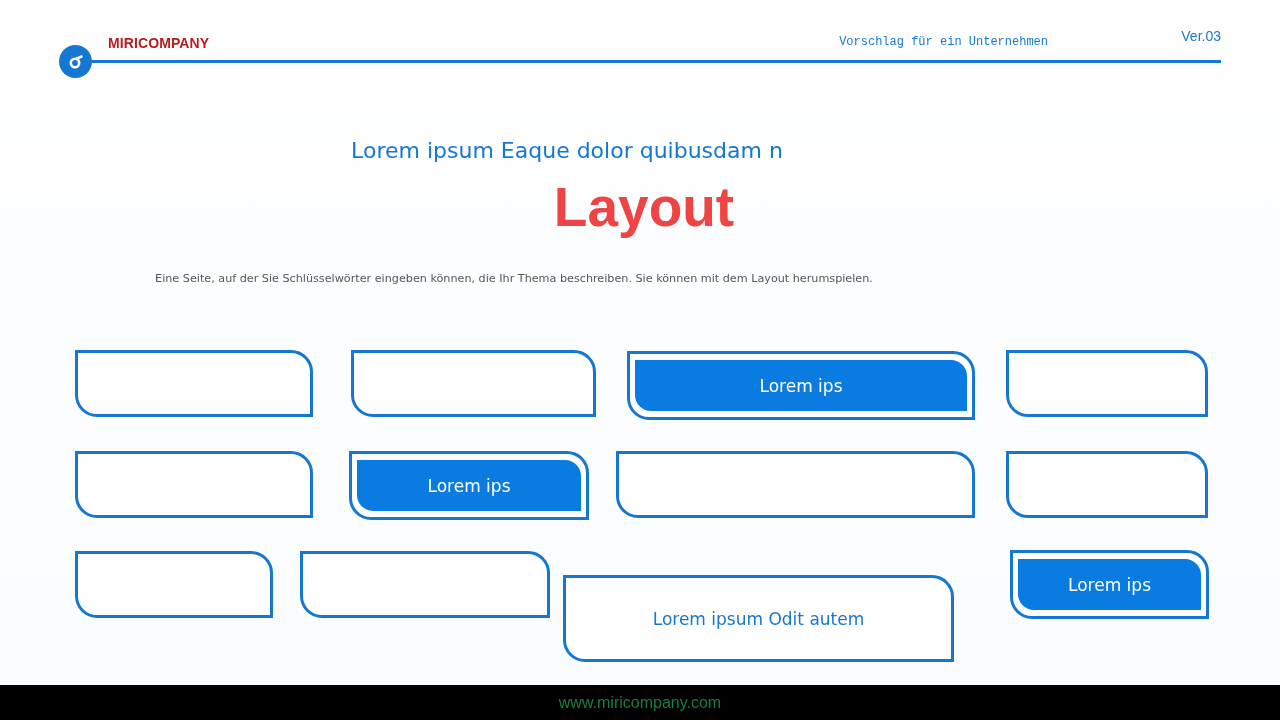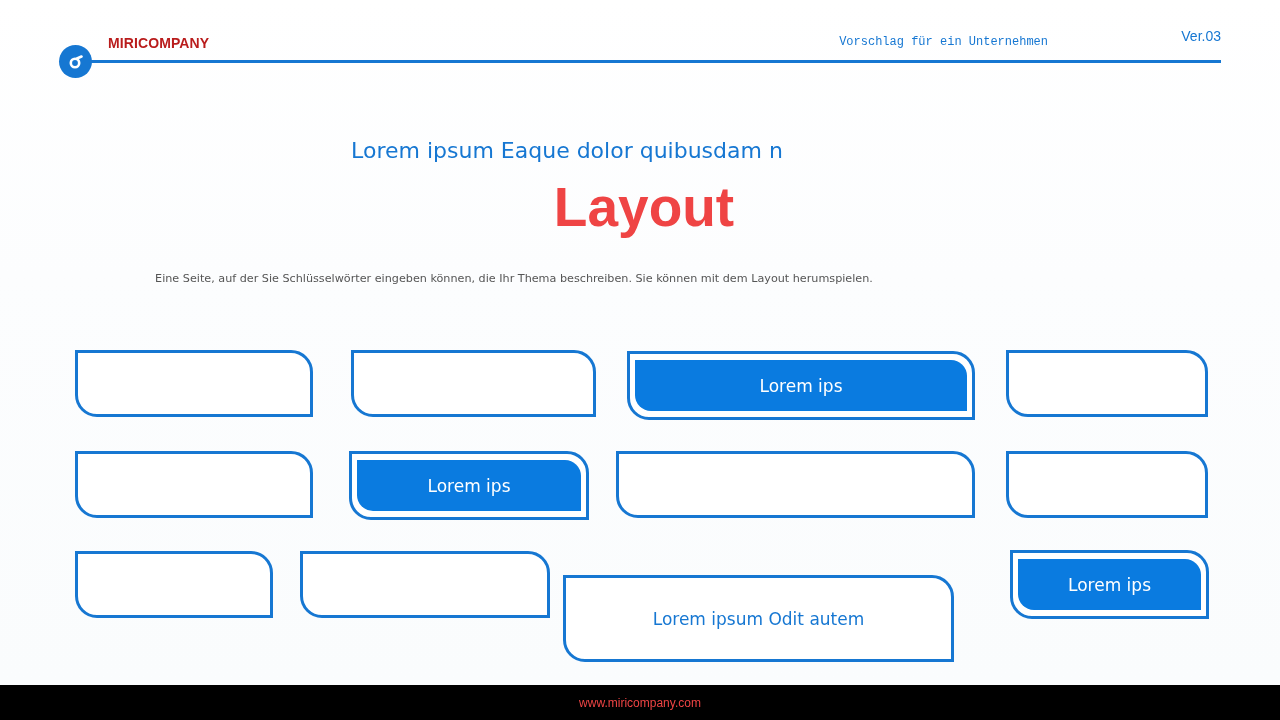--- a/index.html
+++ b/index.html
@@ -71,21 +71,21 @@
     color: #ffffff;
     font-family: "DejaVu Sans", sans-serif; font-size: 17px;
   }
   .box .label {
     font-family: "DejaVu Sans", sans-serif; font-size: 17px; color: #1677d2;
   }
   .footer {
     position: absolute; left: 0; top: 685px; width: 1280px; height: 35px;
     background: #000000;
     display: flex; align-items: center; justify-content: center;
-    color: #ef4444; font-size: 12px;
+    color: #15803d; font-size: 16px;
   }
 </style>
 </head>
 <body>
 
 <div class="bg-soft"></div>
 
 <div class="header-line"></div>
 <div class="logo-circle">
   <svg width="16" height="14" viewBox="0 0 16 14">

